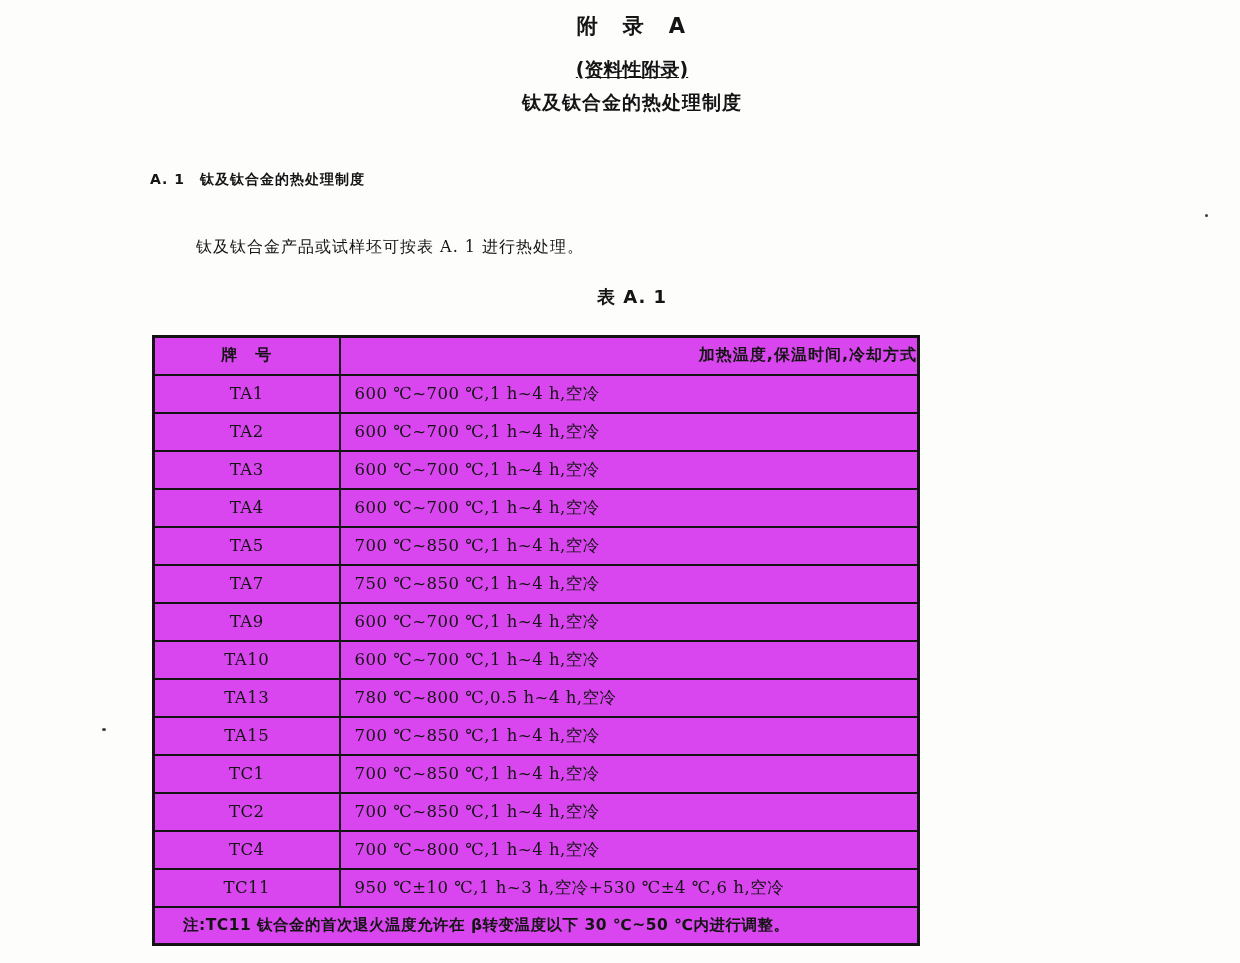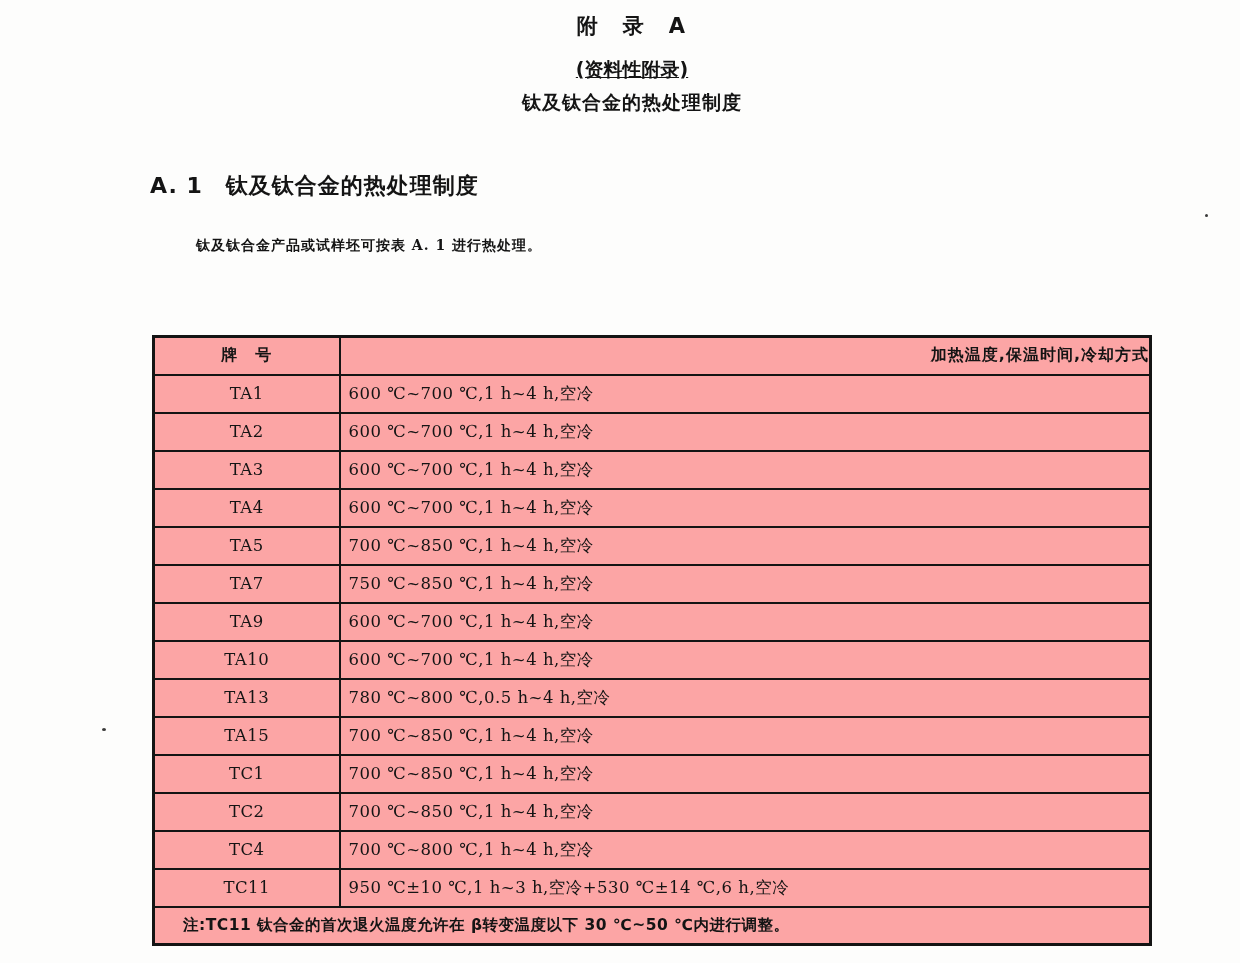--- a/index.html
+++ b/index.html
@@ -26,55 +26,55 @@
   }
   .title3 {
     margin-top:7px;
     font-family:"DejaVu Sans","Liberation Sans",sans-serif;
     font-weight:bold; font-size:19px; letter-spacing:1px;
   }
 
   .section-heading {
     position:absolute; left:150px; top:171px;
     font-family:"DejaVu Sans","Liberation Sans",sans-serif;
-    font-weight:bold; font-size:22px; letter-spacing:1px;
+    font-weight:bold; font-size:14px; letter-spacing:1px;
   }
   .body-paragraph {
     position:absolute; left:196px; top:237px;
-    font-size:14px; letter-spacing:1px;font-weight:bold;
+    font-size:16px; letter-spacing:1px;
   }
   .table-caption {
     position:absolute; left:152px; top:285px; width:960px;
     text-align:center;
     font-family:"DejaVu Sans","Liberation Sans",sans-serif;
     font-weight:bold; font-size:18px; letter-spacing:1px;
   }
 
   table.ht-table {
-    position:absolute; left:152px; top:335px; width:1000px;
+    position:absolute; left:152px; top:335px; width:768px;
     border-collapse:collapse;
     border:3px solid #141414;
-    background:#fca5a5;
+    background:#d946ef;
   }
   .ht-table th, .ht-table td {
     border:2px solid #141414;
     height:38px;
     font-size:16.5px;
     vertical-align:middle;
   }
   .ht-table th.col-grade, .ht-table td.grade {
     width:186px; text-align:center;
   }
   .ht-table thead th {
     font-family:"DejaVu Sans","Liberation Sans",sans-serif;
     font-weight:bold; font-size:16px; letter-spacing:1px;
     text-align:right;
   }
   .ht-table td.treatment {
-    text-align:left; padding-left:8px; letter-spacing:0.5px;
+    text-align:left; padding-left:14px; letter-spacing:0.5px;
   }
   .ht-table td.grade {
     letter-spacing:0.5px;
   }
   .ht-table tfoot td.note-cell {
     text-align:left; padding-left:28px;
     font-family:"DejaVu Sans","Liberation Sans",sans-serif;
     font-weight:bold; font-size:15.5px; letter-spacing:0.5px;margin-top:48px;
   }
 
@@ -91,20 +91,21 @@
   <div class="title-block">
     <div class="title1">附　录　A</div>
     <div class="title2">(资料性附录)</div>
     <div class="title3">钛及钛合金的热处理制度</div>
   </div>
 
   <div class="section-heading">A. 1　钛及钛合金的热处理制度</div>
 
   <div class="body-paragraph">钛及钛合金产品或试样坯可按表 A. 1 进行热处理。</div>
 
+  <div class="table-caption">表 A. 1</div>
 
   <table class="ht-table">
     <thead>
       <tr>
         <th class="col-grade">牌　号</th>
         <th class="col-treatment">加热温度,保温时间,冷却方式</th>
       </tr>
     </thead>
     <tbody>
         <tr>
@@ -154,21 +155,21 @@
         <tr>
           <td class="grade">TC2</td>
           <td class="treatment">700 ℃~850 ℃,1 h~4 h,空冷</td>
         </tr>
         <tr>
           <td class="grade">TC4</td>
           <td class="treatment">700 ℃~800 ℃,1 h~4 h,空冷</td>
         </tr>
         <tr>
           <td class="grade">TC11</td>
-          <td class="treatment">950 ℃±10 ℃,1 h~3 h,空冷+530 ℃±14 ℃,6 h,空冷</td>
+          <td class="treatment">950 ℃±10 ℃,1 h~3 h,空冷+530 ℃±4 ℃,6 h,空冷</td>
         </tr>
       </tbody>
     <tfoot>
       <tr>
         <td class="note-cell" colspan="2">注:TC11 钛合金的首次退火温度允许在 β转变温度以下 30 ℃~50 ℃内进行调整。</td>
       </tr>
     </tfoot>
   </table>
 
   <div class="speck speck-a"></div>

